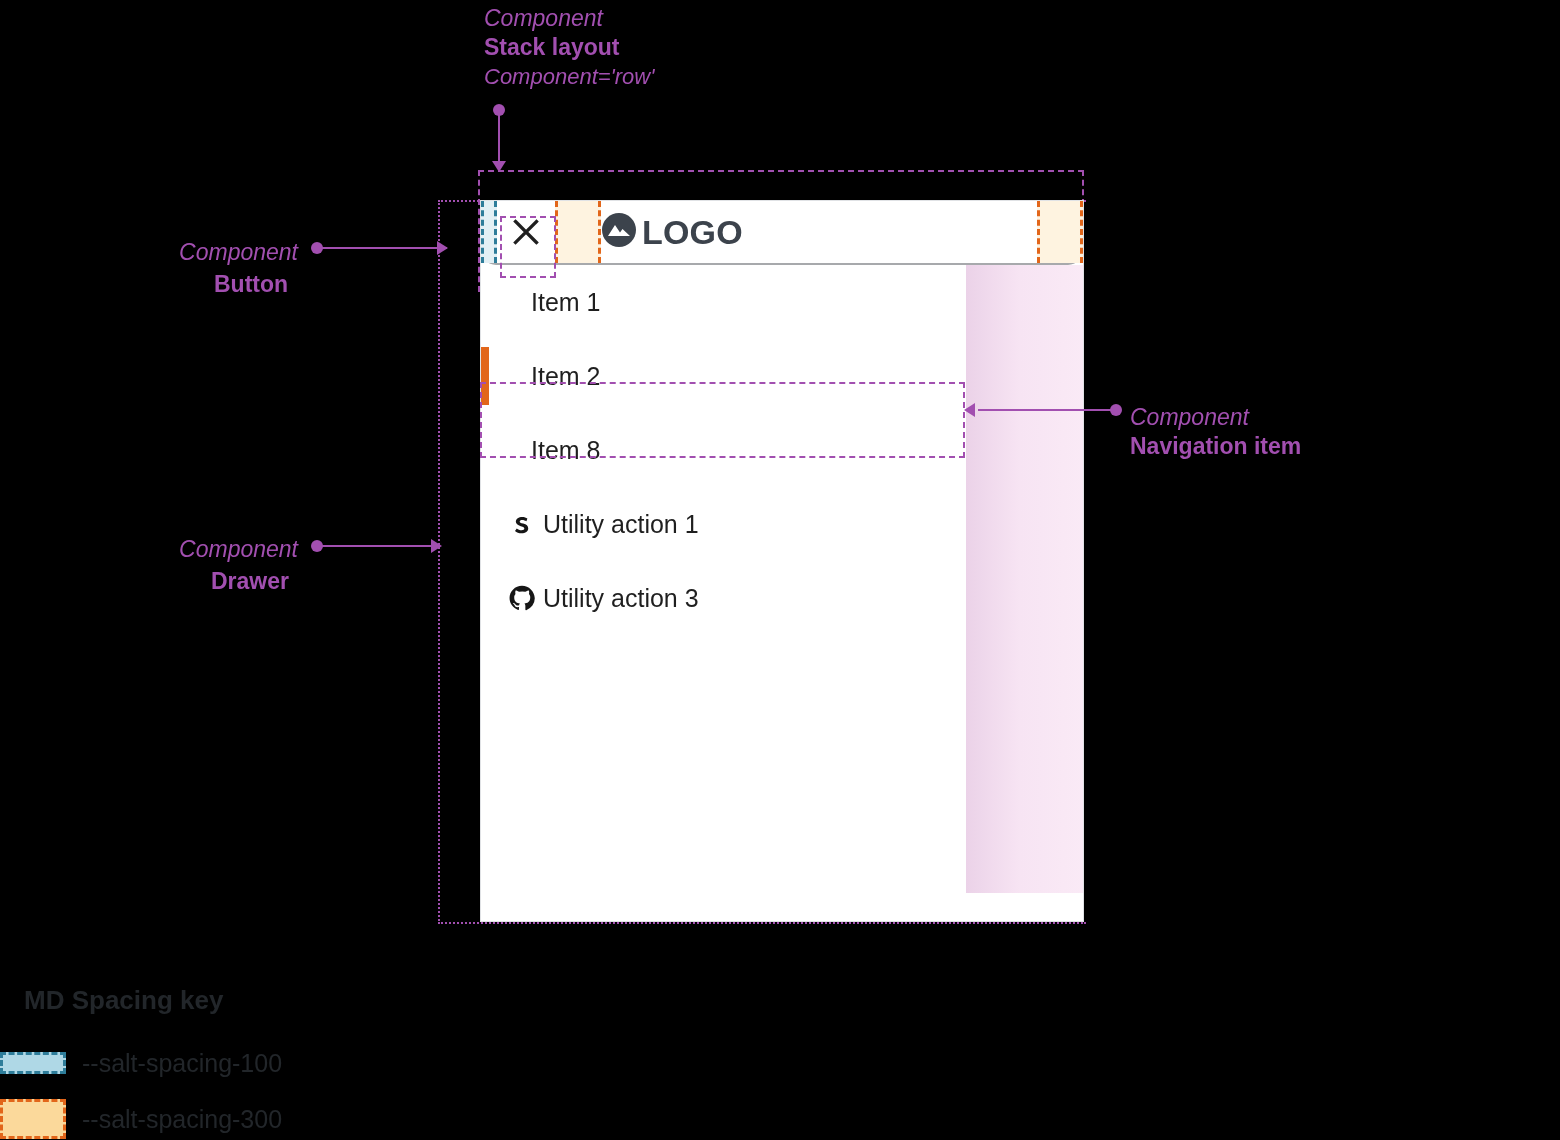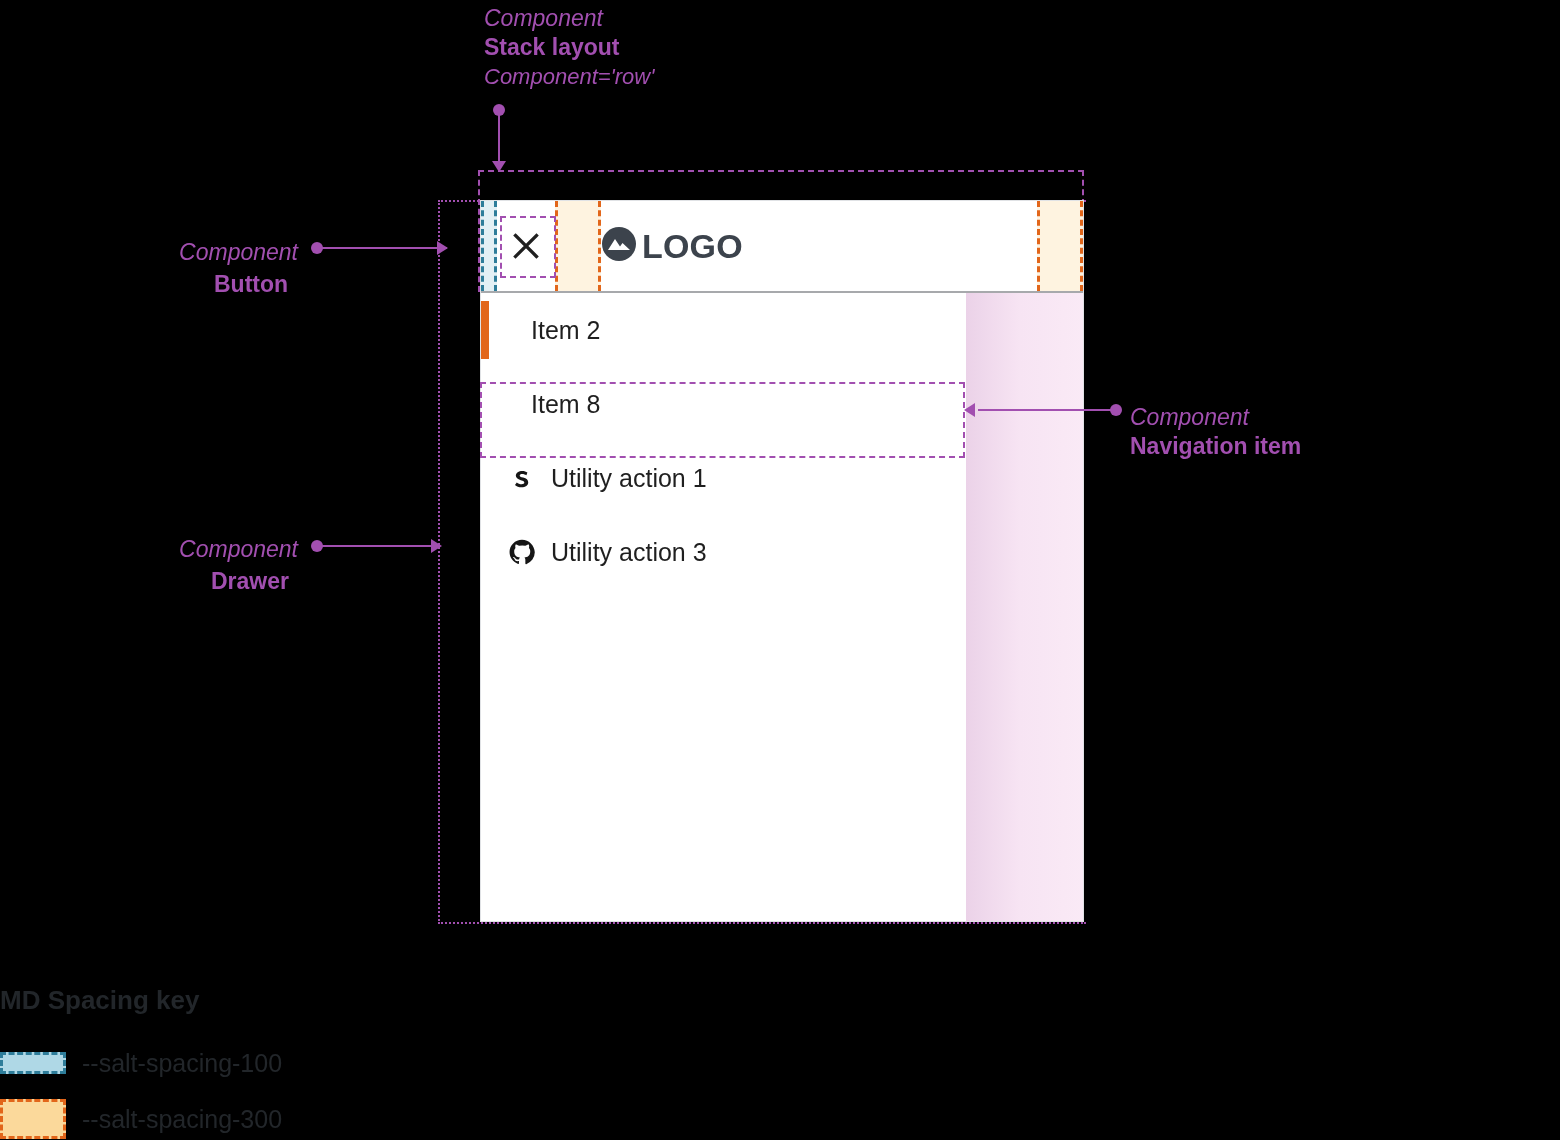--- a/index.html
+++ b/index.html
@@ -103,25 +103,26 @@
     top: 200px;
     width: 604px;
     height: 722px;
     background: #FFFFFF;
     border: 1px solid #E0E2E5;
     overflow: hidden;
   }
 
   #drawer-header {
     position: relative;
-    height: 92px;
+    height: 64px;
     background: #FFFFFF;
     border-bottom: 2px solid #A7A9AC;
     display: flex;
     align-items: center;
+    border-radius: 15px;
   }
 
   .spacing-100-block {
     width: 16px;
     height: 100%;
     background: #E3F0F5;
     border-left: 3px dashed #2E7D9A;
     border-right: 3px dashed #2E7D9A;
     flex: 0 0 auto;
   }
@@ -192,21 +193,21 @@
     width: 8px;
     background: #E2661A;
   }
 
   .util-item {
     position: relative;
     height: 74px;
     display: flex;
     align-items: center;
     padding-left: 28px;
-    gap: 16px;
+    gap: 8px;
     cursor: pointer;
   }
   .util-item .util-icon {
     width: 26px;
     height: 26px;
     display: flex;
     align-items: center;
     justify-content: center;
     flex: 0 0 auto;
   }
@@ -234,20 +235,21 @@
     left: 0;
     top: 985px;
     width: 520px;
   }
   #spacing-key-title {
     font-size: 26px;
     font-weight: 700;
     color: #22262A;
     margin-left: 0;
     margin-bottom: 24px;
+    padding-left: 24px;
   }
   .key-row {
     display: flex;
     align-items: center;
     height: 46px;
     margin-bottom: 10px;
   }
   .key-swatch {
     width: 66px;
     height: 22px;
@@ -326,20 +328,23 @@
             <path d="M7 24 L14 13 L19 20.5 L21.5 17 L29 24 Z" fill="#FFFFFF"></path>
           </svg>
         </span>
         <span id="logo-text">LOGO</span>
       </div>
       <div class="spacing-300-block"></div>
     </div>
 
     <div id="drawer-body">
 
+      <div class="nav-item">
+        <span class="nav-label">Item 1</span>
+      </div>
 
       <div class="nav-item active">
         <span class="nav-label">Item 2</span>
       </div>
 
       <div class="nav-item">
         <span class="nav-label">Item 8</span>
       </div>
 
 

